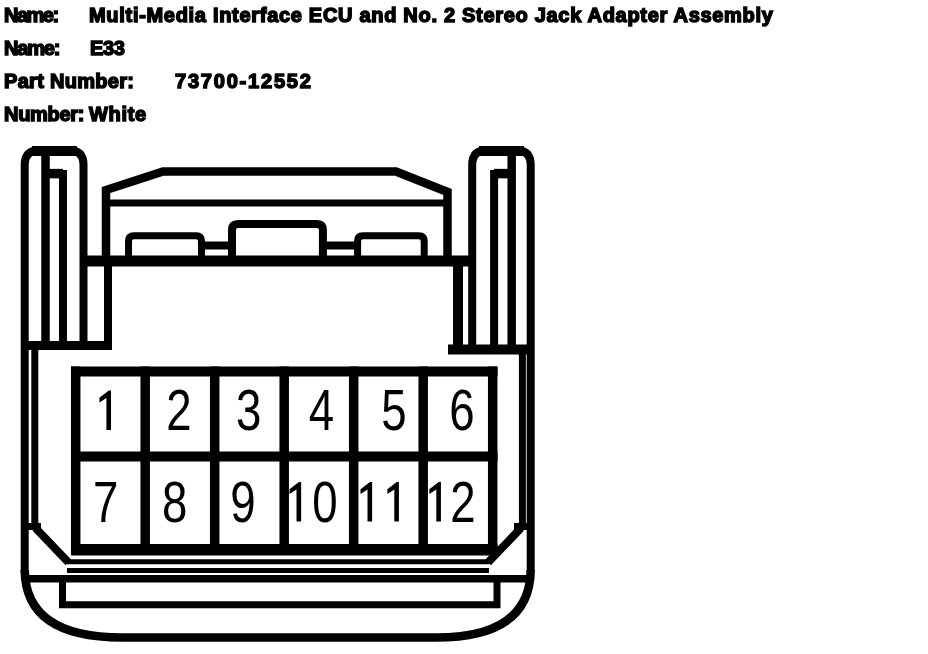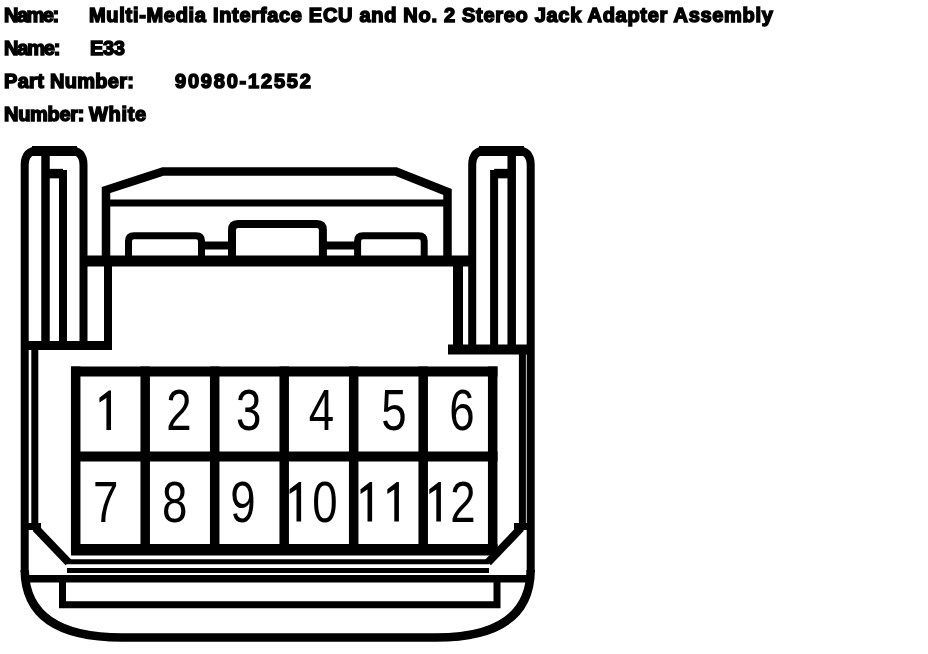--- a/index.html
+++ b/index.html
@@ -7,21 +7,21 @@
      font-family:"Liberation Sans", sans-serif;}
 .hl{position:absolute;left:4px;white-space:nowrap;font-weight:bold;font-size:20px;
     color:#000;-webkit-text-stroke:1.5px #000;line-height:24px;}
 .val{position:absolute;top:0;}
 svg{position:absolute;left:0;top:0;}
 </style>
 </head>
 <body>
 <div class="hl" style="top:3px;"><span style="letter-spacing:-1.5px;">Name:</span><span class="val" style="left:85px;letter-spacing:0.7px;">Multi-Media Interface ECU and No. 2 Stereo Jack Adapter Assembly</span></div>
 <div class="hl" style="top:36px;"><span style="letter-spacing:-1.2px;">Name:</span><span class="val" style="left:86px;letter-spacing:-0.4px;">E33</span></div>
-<div class="hl" style="top:69px;"><span style="letter-spacing:0.3px;">Part Number:</span><span class="val" style="left:171px;letter-spacing:1.8px;">90980-12552</span></div>
+<div class="hl" style="top:69px;"><span style="letter-spacing:0.3px;">Part Number:</span><span class="val" style="left:171px;letter-spacing:1.8px;">73700-12552</span></div>
 <div class="hl" style="top:102px;"><span style="letter-spacing:-0.3px;">Number:</span><span class="val" style="left:85px;letter-spacing:0.7px;">White</span></div>
 
 <svg width="928" height="654" viewBox="0 0 928 654" fill="none" stroke="#000" stroke-linecap="butt" stroke-linejoin="miter">
 
   <path d="M24.7,572 L24.7,165 Q24.7,150 40,150 L68.5,150 Q83.5,150 83.5,165 L83.5,347" stroke-width="8"></path>
 
   <path d="M45.5,153 L45.5,347" stroke-width="8.5"></path>
   <path d="M45.5,173.6 L63,173.6" stroke-width="9.5"></path>
   <path d="M63,170 L63,347" stroke-width="8"></path>
 

